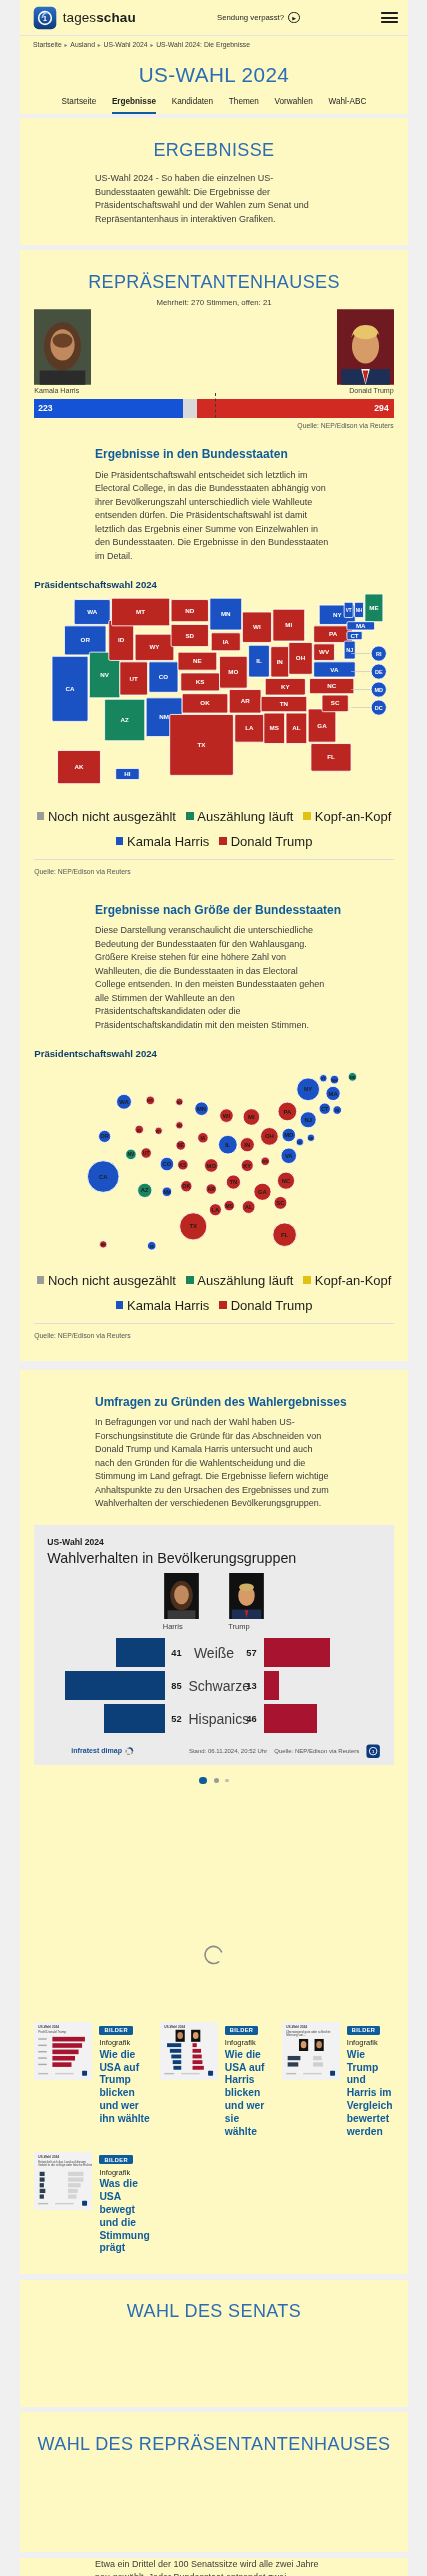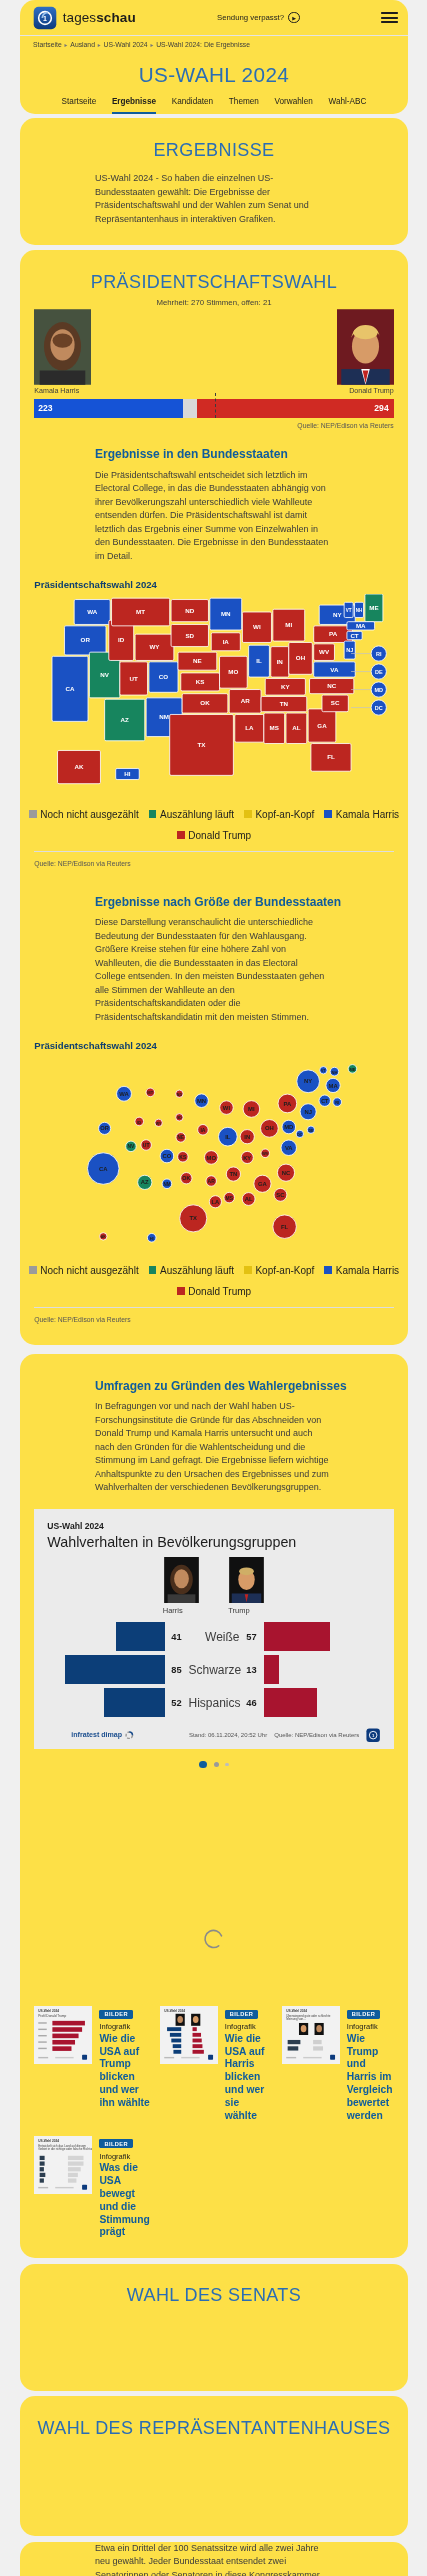--- a/index.html
+++ b/index.html
@@ -1,18 +1,18 @@
 <!DOCTYPE html>
 <html lang="de" style="font-size:11.4px"><head>
 <meta charset="utf-8">
 <style>
   * { margin:0; padding:0; box-sizing:border-box; }
   body { background:#f0f0f0; font-family:"Liberation Sans", sans-serif; color:#1d1d1d; }
   .page { width:428px; margin:0 auto; background:#f0f0f0; overflow:hidden; }
-  .card { margin:0 20px 5.7px; background:#fde047;border-radius:15px; }
+  .card { margin:0 20px 5.7px; background:#fef9c3; }
 
   
   .header-top { display:flex; align-items:center; justify-content:space-between; padding:5.7px 10px 5.7px 13px; border-bottom:0.7px solid #e4e4e4; }
   .brand { display:flex; align-items:center; gap:5.7px; }
   .wordmark { font-size:13.5px; color:#1d1d1d; letter-spacing:0.1px; }
   .wordmark b { font-weight:bold; }
   .sendung { display:flex; align-items:center; gap:4.3px; font-size:7.8px; color:#1d1d1d; }
   .play-circle { width:11.4px; height:11.4px; border:1px solid #1d1d1d; border-radius:50%; display:flex; align-items:center; justify-content:center; font-size:5px; color:#1d1d1d; }
   .burger { width:17px; display:flex; flex-direction:column; gap:2.9px; cursor:pointer; }
   .burger span { height:1.8px; background:#1d1d1d; border-radius:0.7px; }
@@ -40,38 +40,38 @@
   .cand-name { font-size:7.1px; color:#3c3c3c; margin-top:2.1px; }
   .ec-bar-wrap { position:relative; margin:4.3px 14.3px 0; }
   .ec-bar { display:flex; height:18.5px; width:100%; }
   .ec-seg { height:100%; display:flex; align-items:center; color:#fff; font-size:8.6px; font-weight:bold; }
   .ec-seg.blue { justify-content:flex-start; padding-left:4px; }
   .ec-seg.red { justify-content:flex-end; padding-right:5px; }
   .maj-line { position:absolute; top:-5.7px; bottom:0; width:0; border-left:1.4px dashed #3c3c3c; }
 
   
   .legend { display:flex; justify-content:center; gap:10px; padding:7.1px 0 2.9px; flex-wrap:wrap; }
-  .legend-item { display:flex; align-items:center; gap:3.6px; font-size:10px; color:#1d1d1d; }
+  .legend-item { display:flex; align-items:center; gap:3.6px; font-size:13px; color:#1d1d1d; }
   .legend-swatch { width:7.8px; height:7.8px; display:inline-block; }
 
   .map-svg { display:block; width:360px; margin:2.9px auto 0; }
 
   
   .infographic { background:#ebebeb; margin:14.3px 14.3px 0; padding:11.4px 13px 7.1px; }
   .ig-kicker { font-size:8.6px; font-weight:bold; color:#1d1d1d; }
   .ig-title { font-size:14.3px; color:#1d1d1d; margin:2.9px 0 7.1px; }
   .ig-cands { display:flex; justify-content:center; gap:28.5px;text-align:right; }
   .ig-cand { display:flex; flex-direction:column; align-items:flex-start; }
   .ig-cand-label { font-size:7.5px; color:#3c3c3c; margin-top:2.9px; }
   .ig-chart { margin-top:5.7px; }
   .ig-row { display:grid; grid-template-columns:1fr 24px 51px 24px 1fr; align-items:center; height:33px; }
   .ig-bar-h { height:28.5px; background:#0c3e78; margin-left:auto; }
   .ig-bar-t { height:28.5px; background:#a8142f; }
   .ig-val { font-size:9.3px; font-weight:bold; text-align:center; color:#1d1d1d; }
-  .ig-cat { font-size:12px; color:#3c3c3c; text-align:right; }
+  .ig-cat { font-size:14px; color:#3c3c3c; text-align:center; }
   .ig-footer { display:flex; align-items:center; gap:7.1px; margin-top:8.6px; font-size:6px; color:#555;margin-left:24px; }
   .ig-brand { font-size:7.1px; font-weight:bold; color:#1c4f8f; display:flex; align-items:center; gap:2.9px; }
   .ig-footer .grow { flex:1; }
   .dots { display:flex; justify-content:center; align-items:center; gap:6.4px; padding:11.4px 0 2.9px; }
   .dot1 { width:7.8px; height:7.8px; border-radius:50%; background:#0f5c9c; }
   .dot2 { width:5px; height:5px; border-radius:50%; background:#9a9a9a; }
   .dot3 { width:3.6px; height:3.6px; border-radius:50%; background:#bdbdbd; }
   .spinner-zone { height:228px; display:flex; align-items:flex-end; justify-content:center; padding-bottom:50px; }
 
   
@@ -131,21 +131,21 @@
         <span class="tab">Wahl-ABC</span>
       </nav>
   </header>
 
   <section class="card" style="padding-bottom:18.5px;">
     <h2 class="big-heading">ERGEBNISSE</h2>
     <p class="body-text">US-Wahl 2024 - So haben die einzelnen US-Bundesstaaten gewählt: Die Ergebnisse der Präsidentschaftswahl und der Wahlen zum Senat und Repräsentantenhaus in interaktiven Grafiken.</p>
   </section>
 
   <section class="card" style="padding-bottom:13px;">
-    <h2 class="big-heading" style="padding-bottom:4.3px;">PRÄSIDENTSCHAFTSWAHL</h2>
+    <h2 class="big-heading" style="padding-bottom:4.3px;">REPRÄSENTANTENHAUSES</h2>
     <p class="majority-note">Mehrheit: 270 Stimmen, offen: 21</p>
 
     <div class="cand-row">
       <div class="cand">
         <svg width="57" height="76" viewBox="0 0 80 106">
           <rect width="80" height="106" fill="#46523f"></rect>
           <ellipse cx="40" cy="52" rx="26" ry="34" fill="#5a3a24"></ellipse>
           <ellipse cx="40" cy="50" rx="17" ry="22" fill="#c08a5e"></ellipse>
           <rect x="8" y="86" width="64" height="20" fill="#2b2b2b"></rect>
           <ellipse cx="40" cy="44" rx="14" ry="10" fill="#6b4226"></ellipse>

